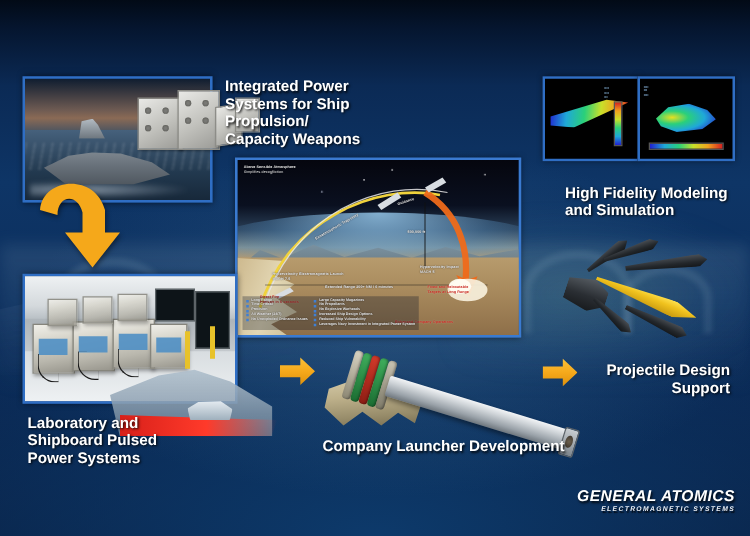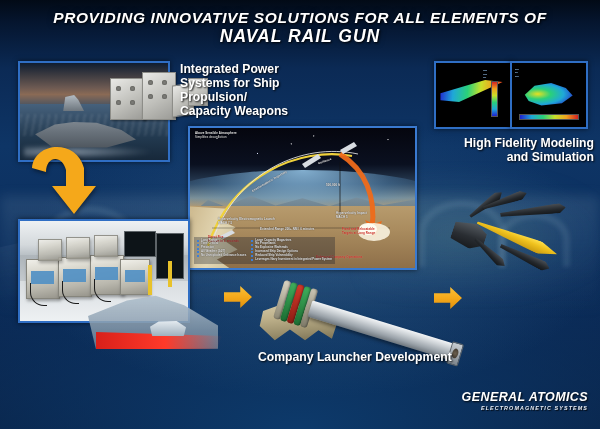--- a/index.html
+++ b/index.html
@@ -198,24 +198,20 @@
 <div id="slide">
 
   <div class="ghost ghost-band"></div>
   <div class="haze"></div>
   <div class="haze2"></div>
   <div class="ghost-ship"></div>
   <div class="arch" style="left:44px;top:206px;width:78px;height:62px;"></div>
   <div class="arch" style="left:418px;top:200px;width:74px;height:60px;"></div>
   <div class="arch" style="left:498px;top:212px;width:58px;height:48px;"></div>
 
-  <div class="title">
-    <div class="l1">PROVIDING INNOVATIVE SOLUTIONS FOR ALL ELEMENTS OF</div>
-    <div class="l2">NAVAL RAIL GUN</div>
-  </div>
 
   <div class="panel" id="ship-panel">
     <div class="sky-glow"></div>
     <div class="sea"></div>
     <div class="ddg-wake"></div>
     <div class="ddg"></div>
     <div class="ddg-mast"></div>
   </div>
 
   <div class="pmod" style="left:110px;top:70px;width:96px;height:58px;">
@@ -311,21 +307,21 @@
     <div class="rainbow-beam"></div>
     <div class="cbar"></div>
     <div class="scope-txt" style="left:64%;top:10%;">▪▪▪▪<br>▪▪▪▪<br>▪▪▪</div>
   </div>
   <div class="panel" id="sim-b">
     <div class="mach-blob"></div>
     <div class="cbar-h"></div>
     <div class="scope-txt" style="left:4%;top:8%;">▪▪▪▪<br>▪▪▪<br>▪▪▪▪</div>
   </div>
 
-  <div class="cap" style="left:452px;top:136px;width:142px;text-align:right;">High Fidelity Modeling and Simulation</div>
+  <div class="cap" style="left:452px;top:147px;width:142px;text-align:left;">High Fidelity Modeling and Simulation</div>
 
   <div class="panel" id="lab-panel">
     <div class="lab-ceiling"></div>
     <div class="lab-floor"></div>
     <div class="dark-win" style="left:104px;top:10px;width:30px;height:24px;"></div>
     <div class="dark-win" style="left:136px;top:12px;width:26px;height:44px;"></div>
     <div class="cab" style="left:6px;top:38px;width:32px;height:38px;">
         <div class="blu"></div>
       </div>
     <div class="cab" style="left:38px;top:36px;width:32px;height:38px;">
@@ -344,20 +340,21 @@
     <div class="cable" style="left:42px;top:60px;width:16px;height:22px;"></div>
     <div class="cable" style="left:74px;top:58px;width:16px;height:22px;"></div>
     <div class="ylw" style="left:128px;top:44px;width:4px;height:30px;"></div>
     <div class="ylw" style="left:148px;top:40px;width:4px;height:26px;"></div>
   </div>
 
   <div class="sil-ship"></div>
   <div class="sil-red"></div>
   <div class="sil-turret"></div>
 
+  <div class="cap" style="left:22px;top:331px;width:126px;">Laboratory and Shipboard Pulsed Power Systems</div>
 
   <div class="arrow-r" style="left:224px;top:285px;"></div>
 
   <div class="proj">
     <div class="lnch-base"></div>
     <div class="lnch-mount"></div>
     <div class="lnch-breech">
       <div class="ring" style="left:2px;background:linear-gradient(180deg,#d9d4c3,#8d8874);"></div>
       <div class="ring" style="left:9px;background:linear-gradient(180deg,#3fae5c,#1c6e33);"></div>
       <div class="ring" style="left:16px;background:linear-gradient(180deg,#d23a2a,#8e1d14);"></div>
@@ -376,19 +373,20 @@
   <div class="proj">
     <div class="dart"></div>
     <div class="sabot-body"></div>
     <div class="petal" style="left:466px;top:200px;width:40px;height:9px;transform:rotate(-36deg);clip-path:polygon(0 40%,84% 0,100% 44%,84% 100%,0 70%);"></div>
     <div class="petal" style="left:482px;top:196px;width:46px;height:9px;transform:rotate(-18deg);clip-path:polygon(0 40%,86% 0,100% 46%,86% 100%,0 70%);"></div>
     <div class="petal" style="left:500px;top:206px;width:66px;height:10px;transform:rotate(-6deg);clip-path:polygon(0 36%,90% 0,100% 48%,90% 100%,0 72%);"></div>
     <div class="petal" style="left:470px;top:248px;width:40px;height:9px;transform:rotate(44deg);clip-path:polygon(0 40%,84% 0,100% 44%,84% 100%,0 70%);"></div>
     <div class="petal" style="left:498px;top:252px;width:54px;height:10px;transform:rotate(26deg);clip-path:polygon(0 38%,88% 0,100% 46%,88% 100%,0 72%);"></div>
   </div>
 
+  <div class="cap" style="left:450px;top:289px;width:134px;text-align:right;">Projectile Design Support</div>
 
   <div class="logo">
     <div class="l1">GENERAL ATOMICS</div>
     <div class="l2">ELECTROMAGNETIC SYSTEMS</div>
   </div>
 
 </div>
 
 </body></html>

